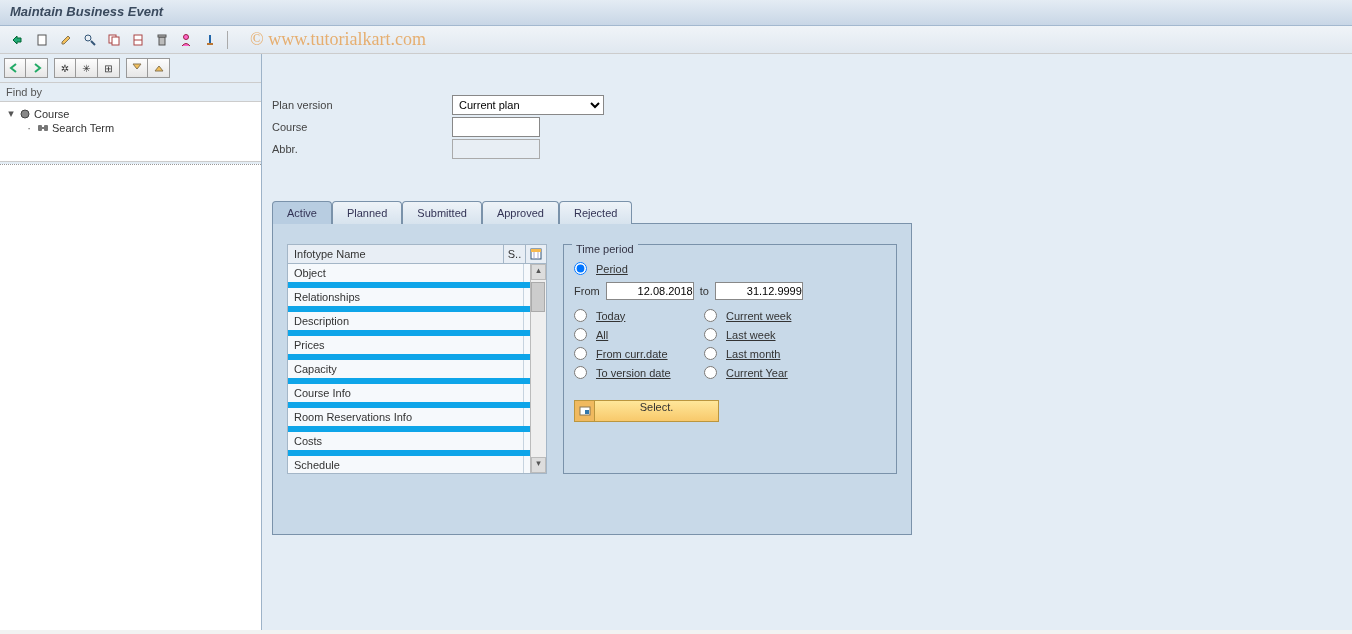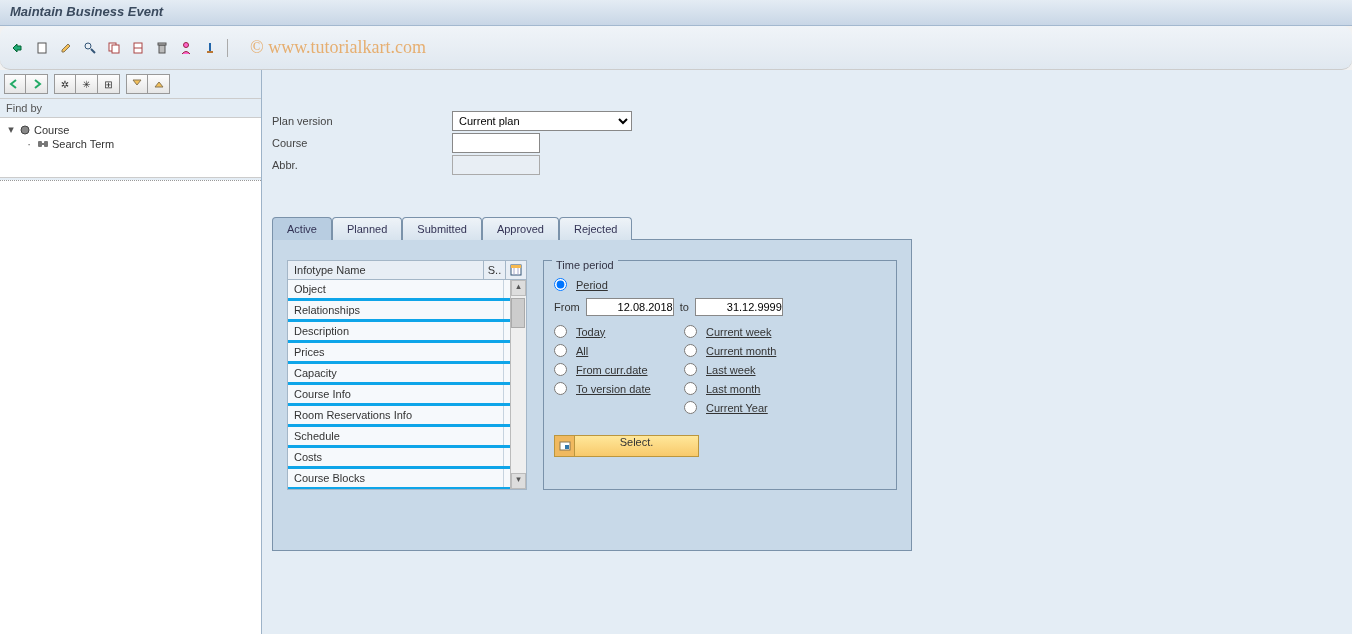--- a/index.html
+++ b/index.html
@@ -18,27 +18,26 @@
   height: 26px;
   padding: 4px 10px;
   font-size: 13px;
   font-style: italic;
   font-weight: bold;
   color: #3a4a5e;
 }
 .toolbar {
   background: linear-gradient(#f0f4f8, #e0e8f0);
   border-bottom: 1px solid #ccc;
-  height: 44px;
+  height: 28px;
   padding: 4px 8px;
   display: flex;
   align-items: center;
   gap: 4px;
   position: relative;
-  border-radius: 10px;
 }
 .toolbar .tbtn {
   width: 20px; height: 20px;
   display: flex; align-items: center; justify-content: center;
   cursor: pointer;
   border: 1px solid transparent;
 }
 .sep { width: 1px; height: 18px; background: #aaa; margin: 0 3px; }
 .watermark {
   position: absolute;
@@ -107,21 +106,21 @@
 .form-row {
   display: flex;
   align-items: center;
   height: 22px;
 }
 .form-label {
   width: 180px;
   color: #444;
 }
 .sel {
-  width: 180px;
+  width: 152px;
   height: 20px;
   border: 1px solid #888;
   background: #fff;
   font-size: 11px;
   padding: 1px 2px;
 }
 .text-input {
   width: 88px;
   height: 20px;
   border: 1px solid #888;
@@ -158,21 +157,21 @@
 }
 .tab-panel {
   border: 1px solid #7a92aa;
   background: #c8d9e8;
   padding: 20px 14px 60px 14px;
   display: flex;
   gap: 16px;
   position: relative;
 }
 .info-table {
-  width: 240px;
+  width: 260px;
 }
 .info-head {
   display: flex;
   background: #e8eef5;
   border: 1px solid #a4b6c7;
 }
 .info-head .col1 {
   flex: 1;
   padding: 3px 6px;
   border-right: 1px solid #a4b6c7;
@@ -190,21 +189,21 @@
 .info-rows {
   border: 1px solid #a4b6c7;
   border-top: none;
   background: #f6f9fc;
   max-height: 210px;
   overflow: hidden;
   position: relative;
 }
 .info-row {
   display: flex;
-  border-bottom: 3px solid #0ea5e9;
+  border-bottom: 6px solid #0ea5e9;
 }
 .info-row .c1 { flex:1; padding: 3px 6px; border-right:1px solid #c6d3df; }
 .info-row .c2 { width:22px; border-right:1px solid #c6d3df; }
 .scroll-col {
   position: absolute;
   right: 0; top: 0; bottom: 0;
   width: 16px;
   background: #e6e6e6;
   border-left: 1px solid #bbb;
   display: flex; flex-direction: column;
@@ -454,25 +453,25 @@
               </div>
             <div class="info-row">
                 <div class="c1">Course Info</div>
                 <div class="c2"></div>
               </div>
             <div class="info-row">
                 <div class="c1">Room Reservations Info</div>
                 <div class="c2"></div>
               </div>
             <div class="info-row">
+                <div class="c1">Costs</div>
+                <div class="c2"></div>
+              </div>
+            <div class="info-row">
                 <div class="c1">Schedule</div>
-                <div class="c2"></div>
-              </div>
-            <div class="info-row">
-                <div class="c1">Costs</div>
                 <div class="c2"></div>
               </div>
             <div class="info-row">
                 <div class="c1">Course Blocks</div>
                 <div class="c2"></div>
               </div>
             <div class="scroll-col">
               <div class="up">▴</div>
               <div class="track">
                   <div class="thumb"></div>
@@ -514,24 +513,20 @@
                     <span>To version date</span>
                   </div>
               </div>
               <div class="colB">
                 <div class="radio-row">
                     <input type="radio" name="tp" style="">
                     <span>Current week</span>
                   </div>
                 <div class="radio-row">
                     <input type="radio" name="tp" style="">
-                    <span>Current month</span>
-                  </div>
-                <div class="radio-row">
-                    <input type="radio" name="tp" style="">
                     <span>Last week</span>
                   </div>
                 <div class="radio-row">
                     <input type="radio" name="tp" style="">
                     <span>Last month</span>
                   </div>
                 <div class="radio-row">
                     <input type="radio" name="tp" style="">
                     <span>Current Year</span>
                   </div>

